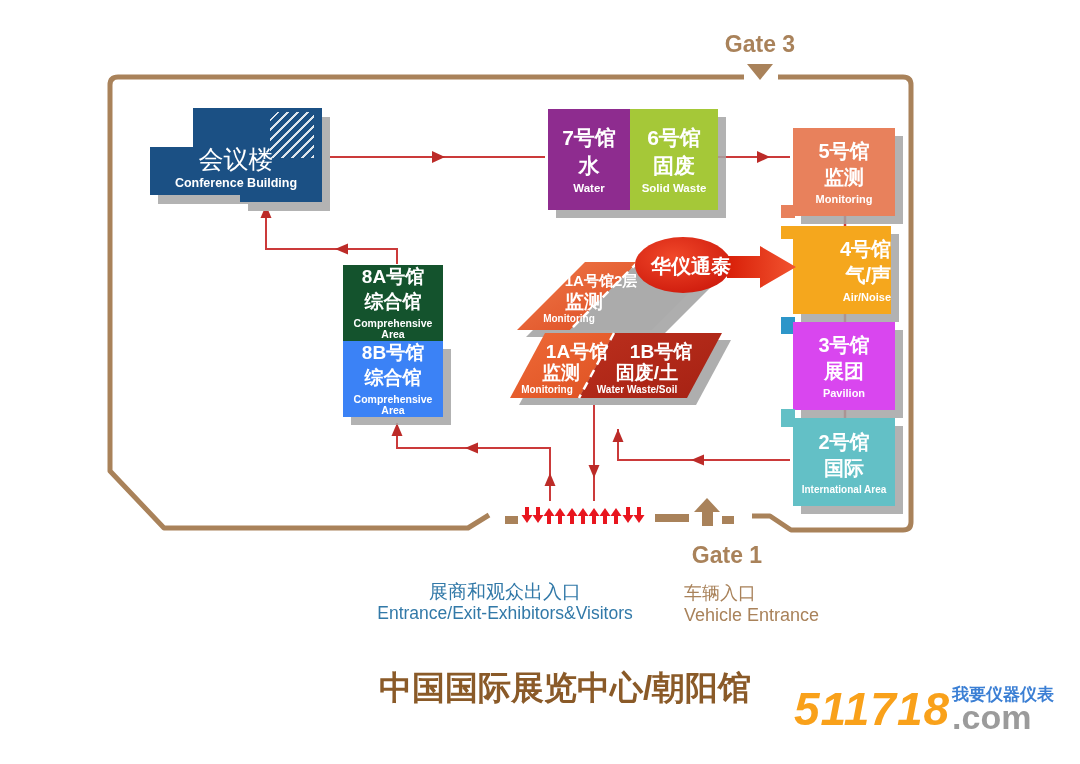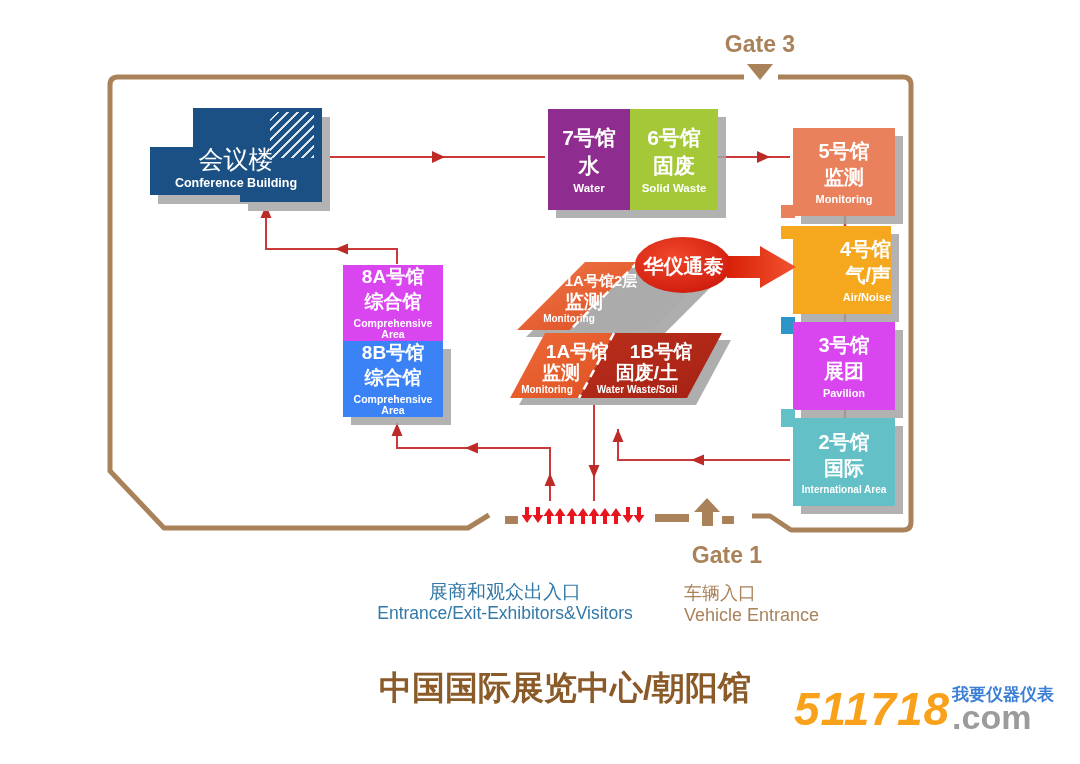--- a/index.html
+++ b/index.html
@@ -18,21 +18,21 @@
   .h76{left:548px;top:109px;width:170px;height:101px;background:transparent;display:flex;flex-direction:row;box-shadow:8px 8px 0 rgba(164,164,164,.85);}
   .h76 .half{display:flex;flex-direction:column;align-items:center;justify-content:center;color:#fff;}
   .h76 .half .nm,.h76 .half .cn{font-weight:bold;font-size:21px;line-height:1.3;}
   .h76 .half .en{font-weight:bold;font-size:11.5px;margin-top:3px;}
   .half7{width:82px;height:101px;background:#8e2c8f;}
   .half6{width:88px;height:101px;background:#a5c838;}
   .h5{left:793px;top:128px;width:102px;height:88px;background:#e8815c;}
   .h4{left:793px;top:226px;width:98px;height:88px;background:#f5a71d;align-items:flex-end;}
   .h3{left:793px;top:322px;width:102px;height:88px;background:#d946ef;}
   .h2{left:793px;top:418px;width:102px;height:88px;background:#63c0c6;}
-  .h8a{left:343px;top:265px;width:100px;height:76px;background:#d946ef;box-shadow:none;}
+  .h8a{left:343px;top:265px;width:100px;height:76px;background:#14532d;box-shadow:none;}
   .h8b{left:343px;top:341px;width:100px;height:76px;background:#3b82f6;box-shadow:8px 8px 0 rgba(164,164,164,.85);}
   .h8a .nm,.h8a .cn,.h8b .nm,.h8b .cn{font-size:19px;}
   .h8a .en,.h8b .en{font-size:10.5px;}
   .h2 .en{font-size:10px;}
   .tab{position:absolute;z-index:2;}
   .tab5{left:781px;top:205px;width:14px;height:13px;background:#e8815c;}
   .tab4{left:781px;top:226px;width:14px;height:13px;background:#f5a71d;}
   .tab3{left:781px;top:317px;width:14px;height:17px;background:#2d96c9;}
   .tab2{left:781px;top:409px;width:14px;height:18px;background:#63c0c6;}
 
@@ -41,21 +41,21 @@
   .conf-shadow{left:158px;top:117px;width:172px;height:94px;background:#b3b3b3;z-index:2;}
   .conf{left:150px;top:108px;width:172px;height:94px;background:#1b5084;z-index:2;
         display:flex;flex-direction:column;align-items:center;justify-content:center;color:#fff;text-align:center;}
   .conf .cn{font-size:25px;font-weight:normal;line-height:1.1;margin-top:26px;}
   .conf .en{font-size:12.5px;font-weight:bold;margin-top:3px;}
   .hatch{position:absolute;left:120px;top:4px;width:44px;height:46px;
          background:repeating-linear-gradient(135deg,rgba(255,255,255,0) 0 5px,rgba(255,255,255,.85) 5px 7px);}
 
   
   .ptext{position:absolute;z-index:4;color:#fff;font-weight:bold;white-space:nowrap;transform:translate(-50%,-50%);}
-  .ellipse-label{position:absolute;z-index:4;left:636px;top:253px;width:95px;text-align:center;
+  .ellipse-label{position:absolute;z-index:4;left:636px;top:253px;width:95px;text-align:right;
                  color:#fff;font-weight:bold;font-size:20px;white-space:nowrap;}
 
   
   .gate-label{position:absolute;z-index:4;font-weight:bold;font-size:23px;color:#a9825a;text-align:center;}
   .gate3-label{left:702px;top:31px;width:116px;}
   .gate1-label{left:664px;top:542px;width:126px;}
   .vehicle-cn{position:absolute;z-index:4;left:684px;top:581px;font-size:18px;color:#a9825a;}
   .vehicle-en{position:absolute;z-index:4;left:684px;top:605px;font-size:18px;color:#a9825a;}
   .ent-cn{position:absolute;z-index:4;left:355px;top:579px;width:300px;text-align:center;font-size:19px;color:#3279a8;}
   .ent-en{position:absolute;z-index:4;left:345px;top:603px;width:320px;text-align:center;font-size:17.5px;color:#3279a8;}

